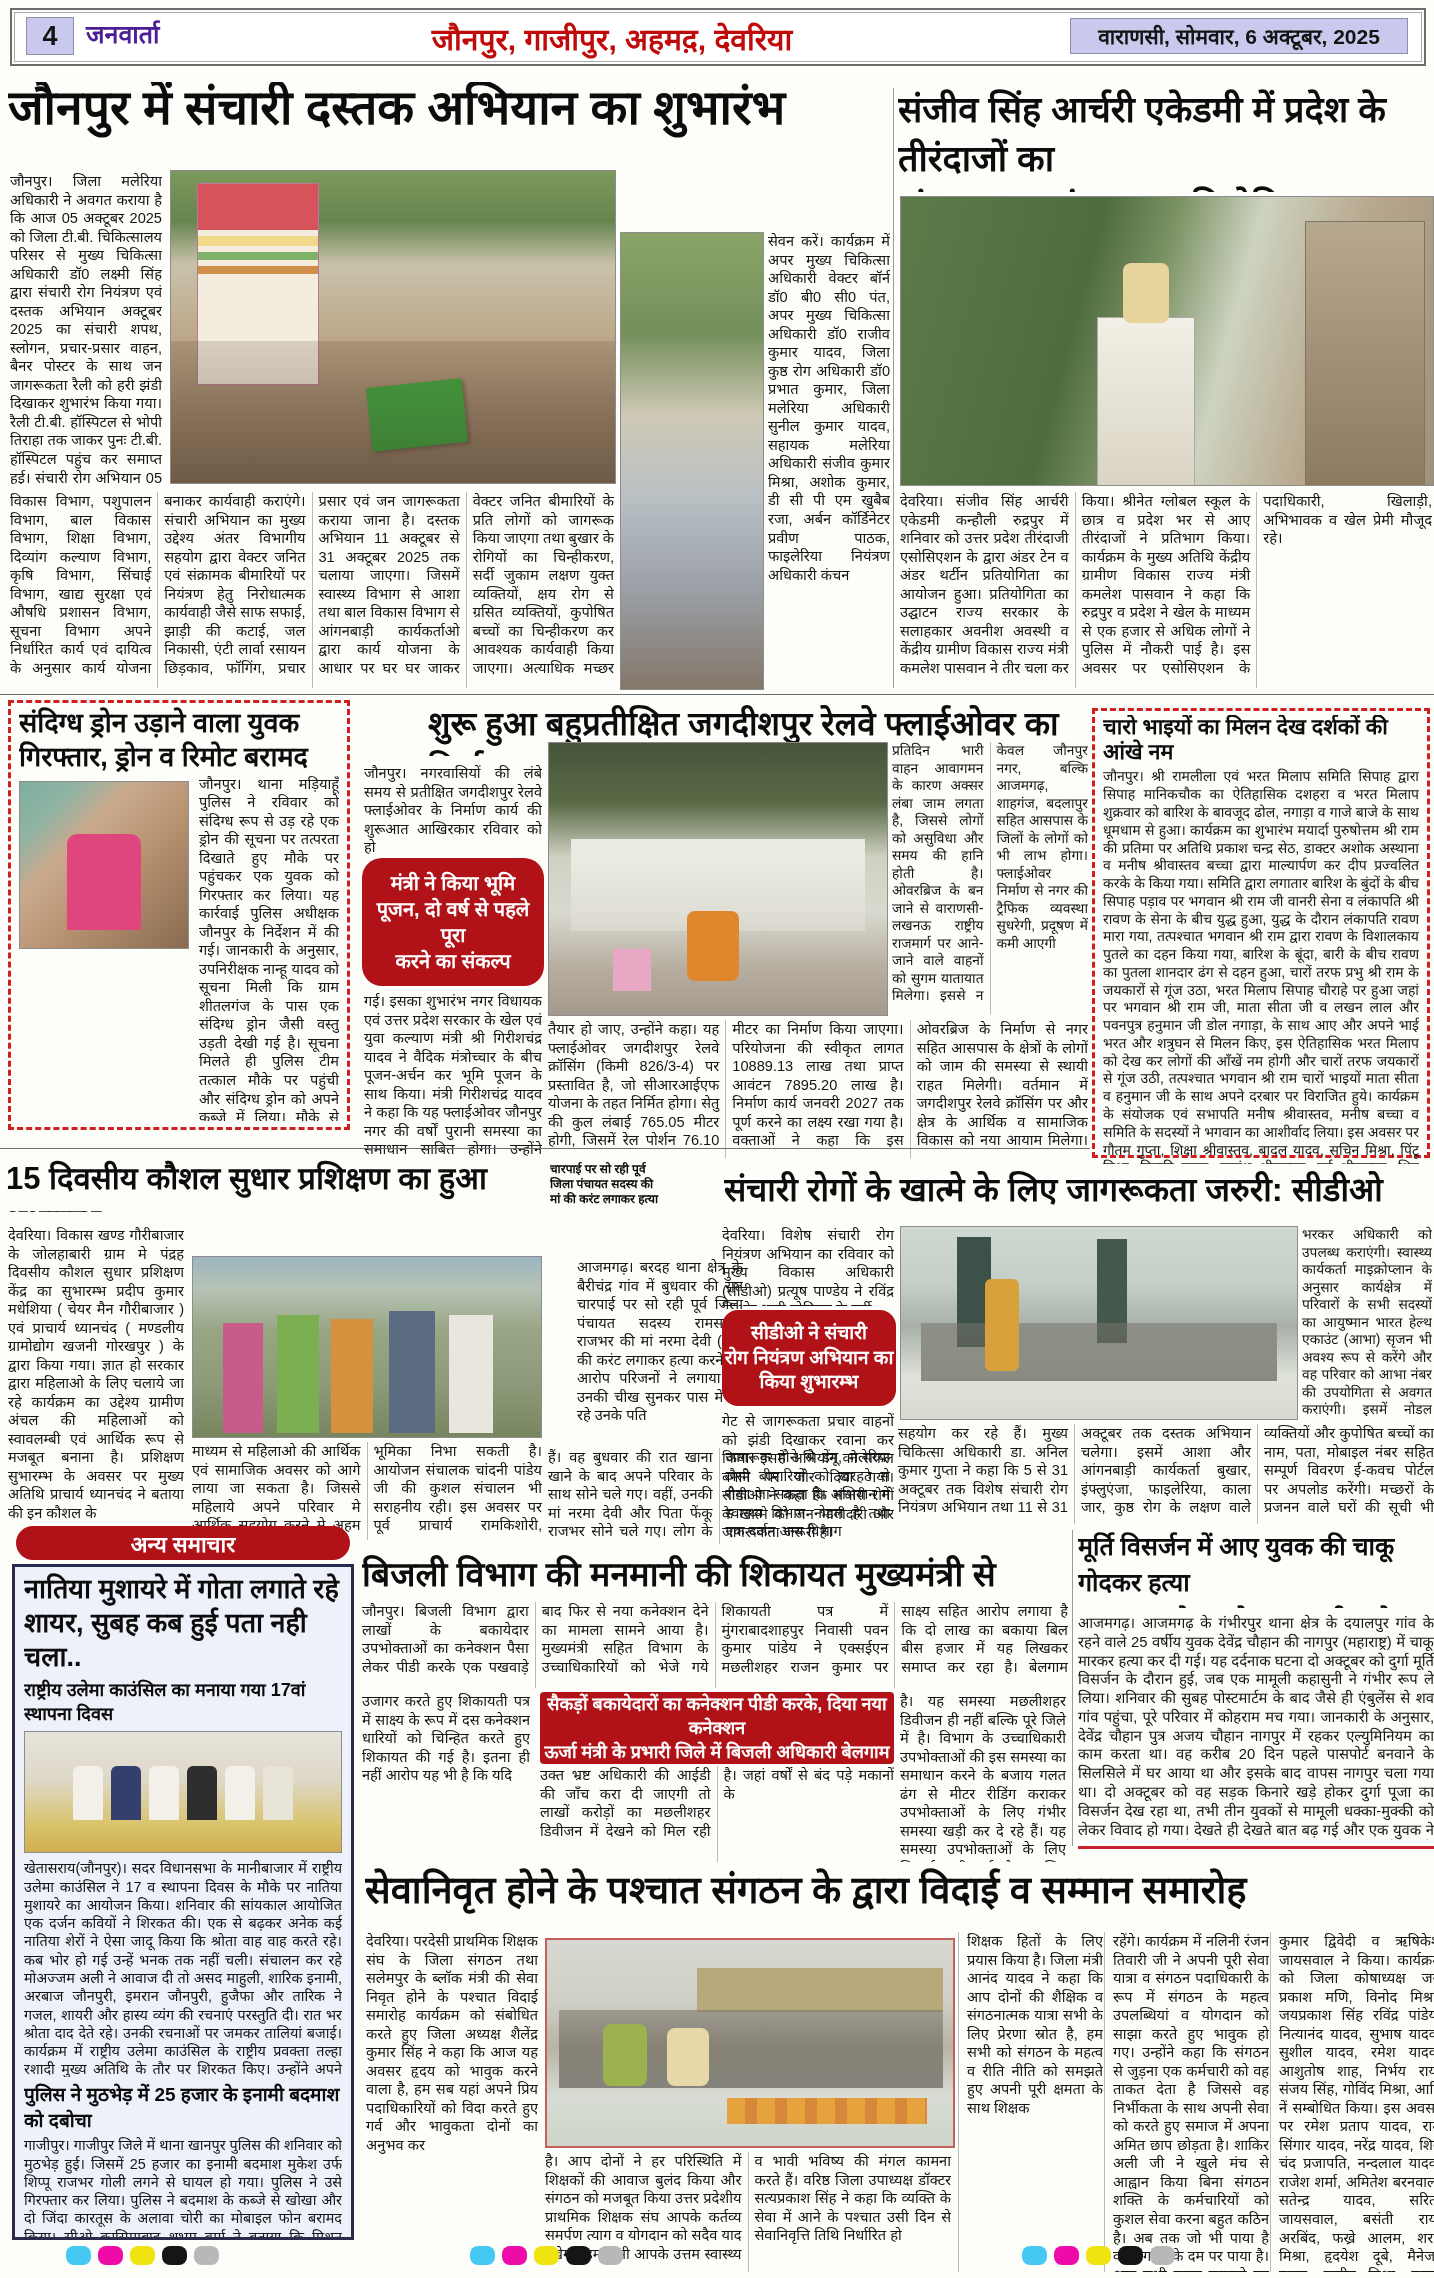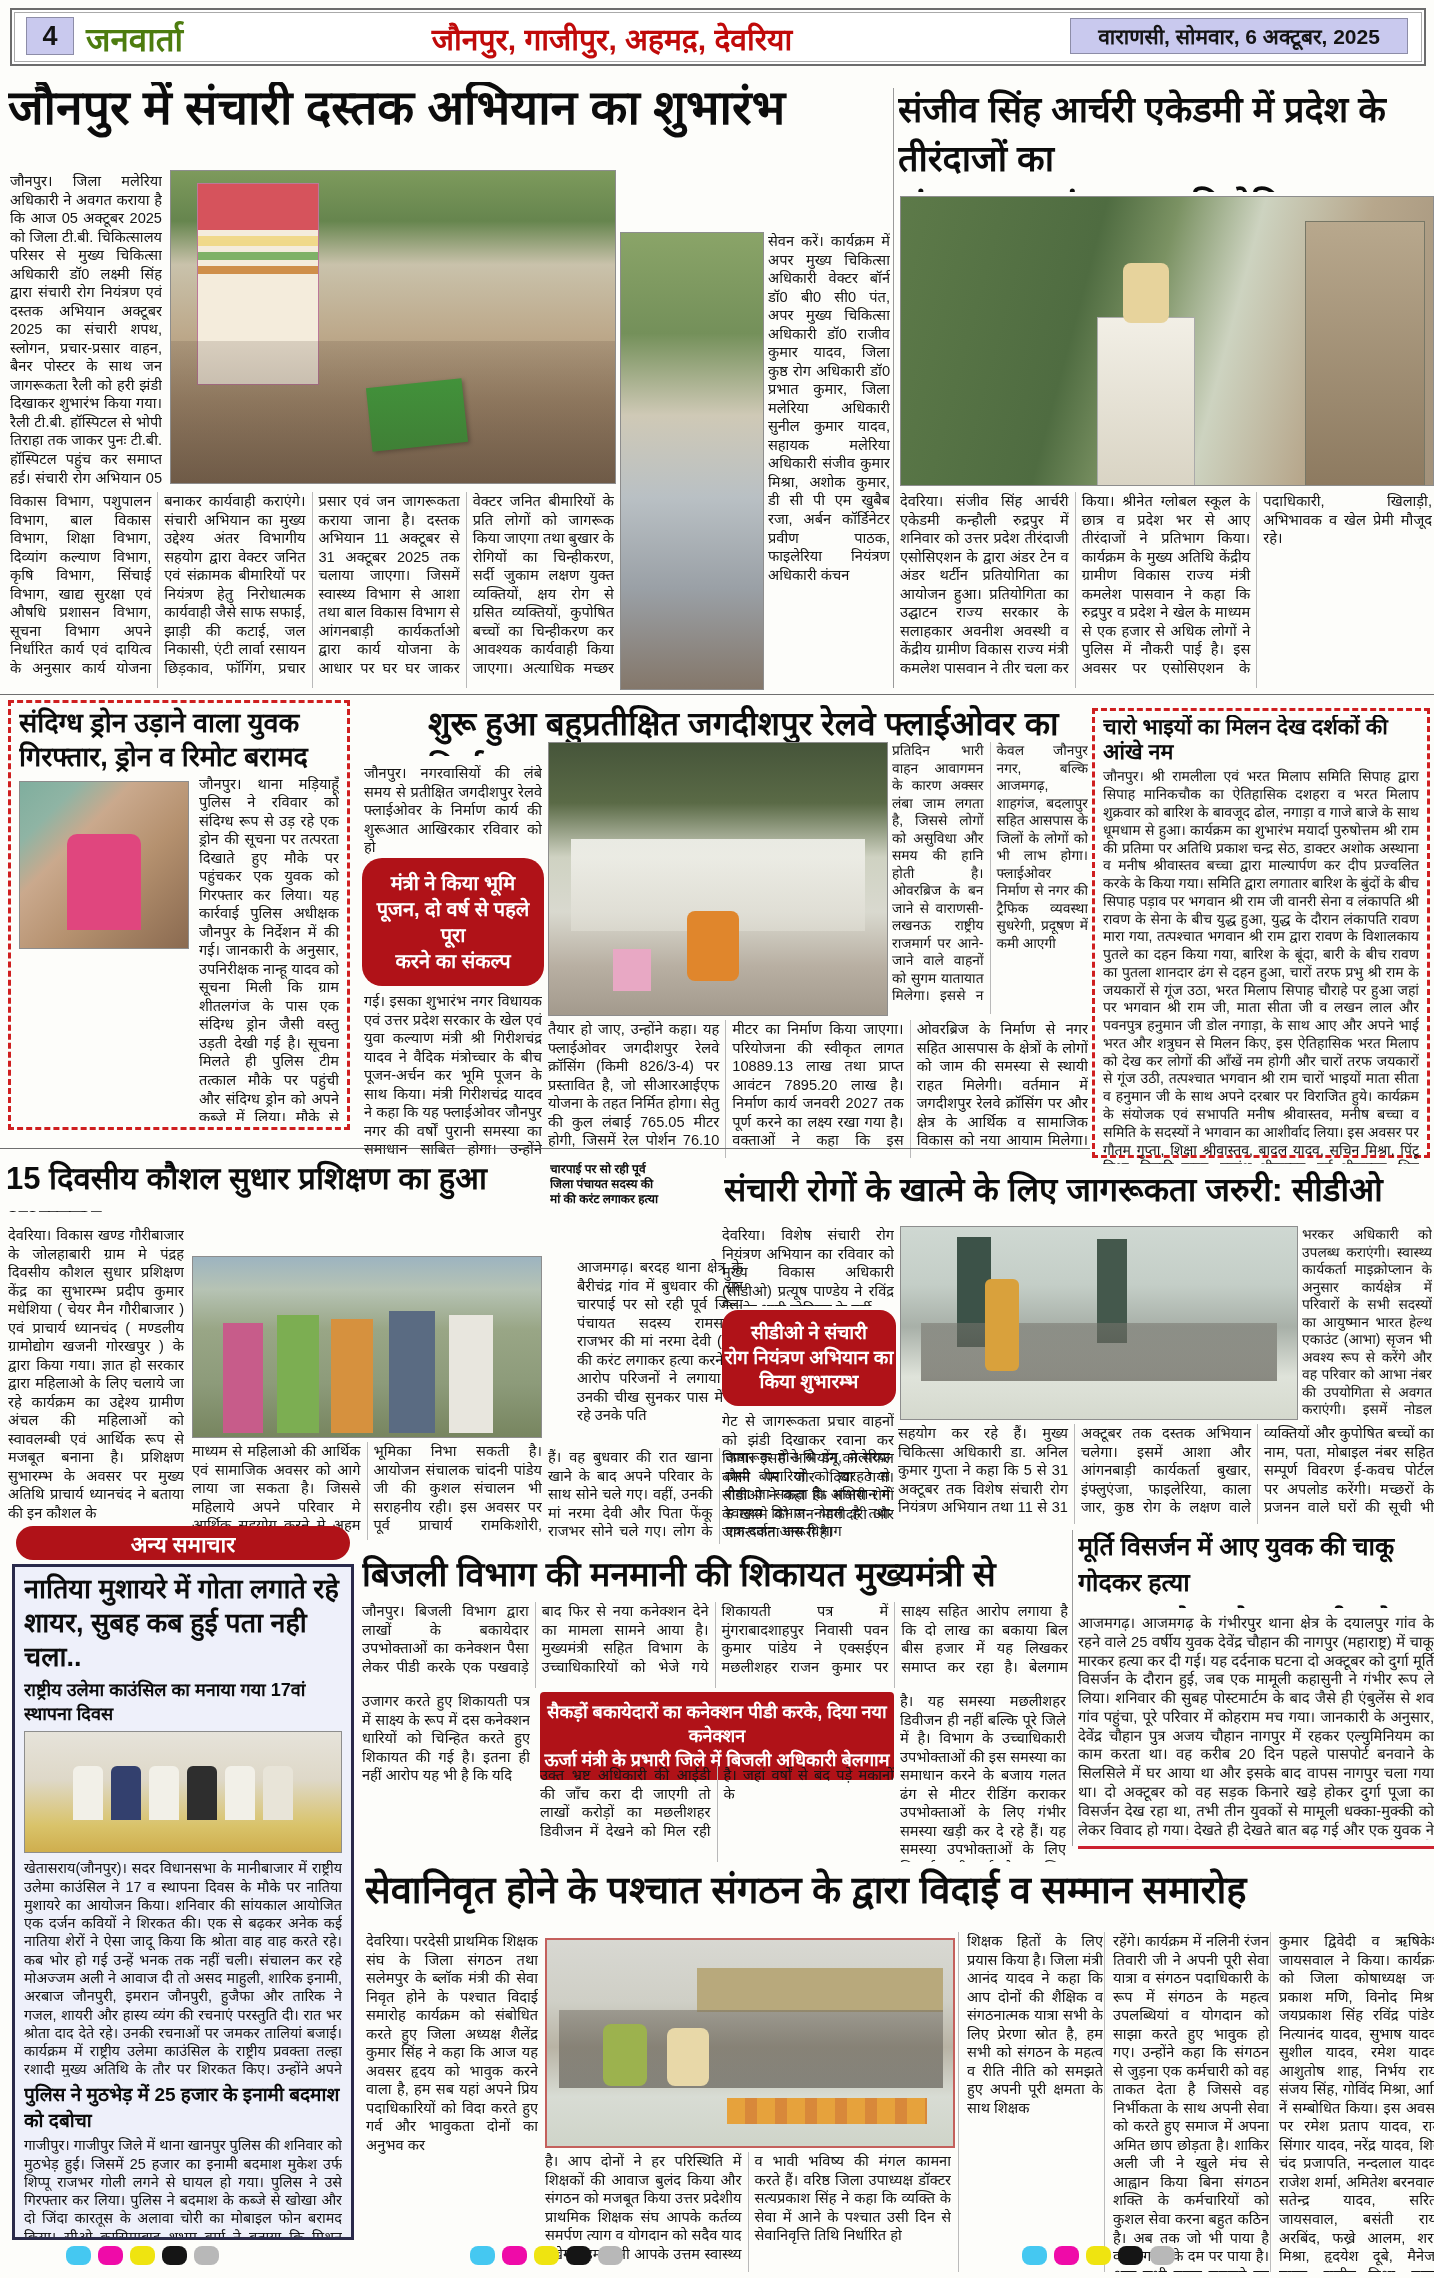--- a/index.html
+++ b/index.html
@@ -30,21 +30,21 @@
   .regmarks{display:flex;gap:7px;}
   .regdot{width:25px;height:19px;border-radius:8px;}
 </style>
 </head>
 <body>
 
 <div id="page">
 
   <div class="abs" id="header-bar">
     <div class="abs lavbox" style="left:14px;top:7px;width:46px;height:36px;font-size:27px;">4</div>
-    <div class="abs" style="left:74px;top:6px;font-size:33px;font-weight:800;color:#4d7c0f;">जनवार्ता</div>
+    <div class="abs" style="left:74px;top:6px;font-size:25px;font-weight:800;color:#4c1d95;">जनवार्ता</div>
     <div class="abs" style="left:250px;top:8px;width:700px;text-align:center;font-size:30px;font-weight:800;color:#c00a0a;">जौनपुर, गाजीपुर, अहमद़, देवरिया</div>
     <div class="abs lavbox" style="right:16px;top:8px;width:336px;height:34px;font-size:21px;">वाराणसी, सोमवार, 6 अक्टूबर, 2025</div>
   </div>
 
   <div class="abs headline" style="left:8px;top:82px;width:884px;height:76px;font-size:48px;line-height:1.08;">जौनपुर में संचारी दस्तक अभियान का शुभारंभ</div>
 
   <div class="abs body-text" style="left:10px;top:172px;width:152px;height:312px;">जौनपुर। जिला मलेरिया अधिकारी ने अवगत कराया है कि आज 05 अक्टूबर 2025 को जिला टी.बी. चिकित्सालय परिसर से मुख्य चिकित्सा अधिकारी डॉ0 लक्ष्मी सिंह द्वारा संचारी रोग नियंत्रण एवं दस्तक अभियान अक्टूबर 2025 का संचारी शपथ, स्लोगन, प्रचार-प्रसार वाहन, बैनर पोस्टर के साथ जन जागरूकता रैली को हरी झंडी दिखाकर शुभारंभ किया गया। रैली टी.बी. हॉस्पिटल से भोपी तिराहा तक जाकर पुनः टी.बी. हॉस्पिटल पहुंच कर समाप्त हुई। संचारी रोग अभियान 05 अक्टूबर से 31 अक्टूबर 2025 तक चलाया जाएगा। अभियान के अंतर्गत स्वास्थ्य विभाग के अतिरिक्त पंचायती राज विभाग, स्वच्छ भारत मिशन, नगर</div>
 
   <div class="abs photo" style="left:170px;top:170px;width:444px;height:312px;
        background:linear-gradient(180deg,#7d9a5c 0%,#66854e 16%,#c9c2ab 30%,#bda98b 52%,#a88f71 74%,#937b61 100%);">
@@ -172,21 +172,21 @@
       </div>
     </div>
     <div class="body-text" style="height:218px;font-size:14.4px;">खेतासराय(जौनपुर)। सदर विधानसभा के मानीबाजार में राष्ट्रीय उलेमा काउंसिल ने 17 व स्थापना दिवस के मौके पर नातिया मुशायरे का आयोजन किया। शनिवार की सांयकाल आयोजित एक दर्जन कवियों ने शिरकत की। एक से बढ़कर अनेक कई नातिया शेरों ने ऐसा जादू किया कि श्रोता वाह वाह करते रहे। कब भोर हो गई उन्हें भनक तक नहीं चली। संचालन कर रहे मोअज्जम अली ने आवाज दी तो असद माहुली, शारिक इनामी, अरबाज जौनपुरी, इमरान जौनपुरी, हुजैफा और तारिक ने गजल, शायरी और हास्य व्यंग की रचनाएं परस्तुति दी। रात भर श्रोता दाद देते रहे। उनकी रचनाओं पर जमकर तालियां बजाई। कार्यक्रम में राष्ट्रीय उलेमा काउंसिल के राष्ट्रीय प्रवक्ता तल्हा रशादी मुख्य अतिथि के तौर पर शिरकत किए। उन्होंने अपने भाषण में संगठन के 17 वर्षों के इतिहास पर प्रकाश डाला। कहा कि हमारा उदय ही मजलूमों के आंसुओं के लिए सँघर्ष करना और न्याय दिलाना है। कार्यक्रम की देखरेख नियामत अंसारी जौनपुरी ने की। कार्यक्रम का समापन दुआ के साथ हुआ। इस अवसर पर यूथ विंग प्रदेश अध्यक्ष नुरूल हुदा, अंसार अहमद, अध्यक्ष शाहिद अली, मसूद सिद्दीकी जिला महासचिव, मौलाना मातीउद्दीन, फैजी नोमानी समेत भारी संख्या में लोग मौजूद रहे।</div>
     <div class="headline" style="font-size:19px;margin-top:4px;">पुलिस ने मुठभेड़ में 25 हजार के इनामी बदमाश को दबोचा</div>
     <div class="body-text" style="height:196px;margin-top:3px;font-size:14.4px;">गाजीपुर। गाजीपुर जिले में थाना खानपुर पुलिस की शनिवार को मुठभेड़ हुई। जिसमें 25 हजार का इनामी बदमाश मुकेश उर्फ शिप्पू राजभर गोली लगने से घायल हो गया। पुलिस ने उसे गिरफ्तार कर लिया। पुलिस ने बदमाश के कब्जे से खोखा और दो जिंदा कारतूस के अलावा चोरी का मोबाइल फोन बरामद किया। सीओ कासिमाबाद शुभम वर्मा ने बताया कि मिशन शक्ति 5.0 के तहत चल रहे अपराध विरोधी अभियान के दौरान थानाध्यक्ष शैलेन्द्र प्रताप सिंह मय टीम क्षेत्र में गश्त कर रहे थे। इसी दौरान मुखबिर से सूचना मिली कि एक इनामिया बदमाश चांदपुर मोड़ के पास मौजूद है।</div>
   </div>
 
   <div class="abs headline" style="left:362px;top:1550px;width:706px;height:46px;font-size:34px;">बिजली विभाग की मनमानी की शिकायत मुख्यमंत्री से</div>
   <div class="abs body-text cols4" style="left:362px;top:1602px;width:706px;height:86px;">जौनपुर। बिजली विभाग द्वारा लाखों के बकायेदार उपभोक्ताओं का कनेक्शन पैसा लेकर पीडी करके एक पखवाड़े बाद फिर से नया कनेक्शन देने का मामला सामने आया है। मुख्यमंत्री सहित विभाग के उच्चाधिकारियों को भेजे गये शिकायती पत्र में मुंगराबादशाहपुर निवासी पवन कुमार पांडेय ने एक्सईएन मछलीशहर राजन कुमार पर साक्ष्य सहित आरोप लगाया है कि दो लाख का बकाया बिल बीस हजार में यह लिखकर समाप्त कर रहा है। बेलगाम अधिकारियों की ऐसी लापरवाही से उपभोक्ता हैरान है कि वह किस आधार पर विद्युत बिल जमा करे। बिलिंग की सबसे अधिक समस्या</div>
   <div class="abs body-text" style="left:362px;top:1692px;width:168px;height:170px;">उजागर करते हुए शिकायती पत्र में साक्ष्य के रूप में दस कनेक्शन धारियों को चिन्हित करते हुए शिकायत की गई है। इतना ही नहीं आरोप यह भी है कि यदि</div>
-  <div class="abs redbox" style="left:540px;top:1692px;width:354px;height:88px;font-size:18px;line-height:1.35;border-radius:4px;">सैकड़ों बकायेदारों का कनेक्शन पीडी करके, दिया नया कनेक्शन
+  <div class="abs redbox" style="left:540px;top:1692px;width:354px;height:72px;font-size:18px;line-height:1.35;border-radius:4px;">सैकड़ों बकायेदारों का कनेक्शन पीडी करके, दिया नया कनेक्शन
 ऊर्जा मंत्री के प्रभारी जिले में बिजली अधिकारी बेलगाम</div>
   <div class="abs body-text cols2" style="left:540px;top:1766px;width:354px;height:96px;">उक्त भ्रष्ट अधिकारी की आईडी की जाँच करा दी जाएगी तो लाखों करोड़ों का मछलीशहर डिवीजन में देखने को मिल रही है। जहां वर्षों से बंद पड़े मकानों के</div>
   <div class="abs body-text" style="left:900px;top:1692px;width:166px;height:170px;">है। यह समस्या मछलीशहर डिवीजन ही नहीं बल्कि पूरे जिले में है। विभाग के उच्चाधिकारी उपभोक्ताओं की इस समस्या का समाधान करने के बजाय गलत ढंग से मीटर रीडिंग कराकर उपभोक्ताओं के लिए गंभीर समस्या खड़ी कर दे रहे हैं। यह समस्या उपभोक्ताओं के लिए सिरदर्द बनी हुई है। आखिर इसके सुधार के लिए किस अधिकारी का दरवाजा खटखटाएं। खास बात यह है</div>
 
   <div class="abs vline" style="left:1072px;top:1530px;height:316px;"></div>
   <div class="abs headline prewrap" style="left:1078px;top:1528px;width:356px;height:80px;font-size:25px;line-height:1.45;">मूर्ति विसर्जन में आए युवक की चाकू गोदकर हत्या
 लहुलूहान छोड़ भागे मनबढ़, तीन लोग गिरफ्तार</div>
   <div class="abs body-text" style="left:1078px;top:1614px;width:356px;height:226px;font-size:14.8px;">आजमगढ़। आजमगढ़ के गंभीरपुर थाना क्षेत्र के दयालपुर गांव के रहने वाले 25 वर्षीय युवक देवेंद्र चौहान की नागपुर (महाराष्ट्र) में चाकू मारकर हत्या कर दी गई। यह दर्दनाक घटना दो अक्टूबर को दुर्गा मूर्ति विसर्जन के दौरान हुई, जब एक मामूली कहासुनी ने गंभीर रूप ले लिया। शनिवार की सुबह पोस्टमार्टम के बाद जैसे ही एंबुलेंस से शव गांव पहुंचा, पूरे परिवार में कोहराम मच गया। जानकारी के अनुसार, देवेंद्र चौहान पुत्र अजय चौहान नागपुर में रहकर एल्युमिनियम का काम करता था। वह करीब 20 दिन पहले पासपोर्ट बनवाने के सिलसिले में घर आया था और इसके बाद वापस नागपुर चला गया था। दो अक्टूबर को वह सड़क किनारे खड़े होकर दुर्गा पूजा का विसर्जन देख रहा था, तभी तीन युवकों से मामूली धक्का-मुक्की को लेकर विवाद हो गया। देखते ही देखते बात बढ़ गई और एक युवक ने चाकू से उस पर कई वार कर दिए। गंभीर रूप से घायल देवेंद्र की मौके पर ही मौत हो गई। घटना की सूचना पर देवेंद्र के मित्र दुर्गेश चौहान निवासी खरहटी, गंभीरपुर ने नागपुर पुलिस में तीन लोगों के खिलाफ तहरीर दी, जिसके बाद पुलिस ने तीनों को हिरासत में ले लिया है। मामले की जांच जारी है।</div>
   <div class="abs" style="left:1078px;top:1846px;width:356px;height:3px;background:#cc2230;"></div>
 

